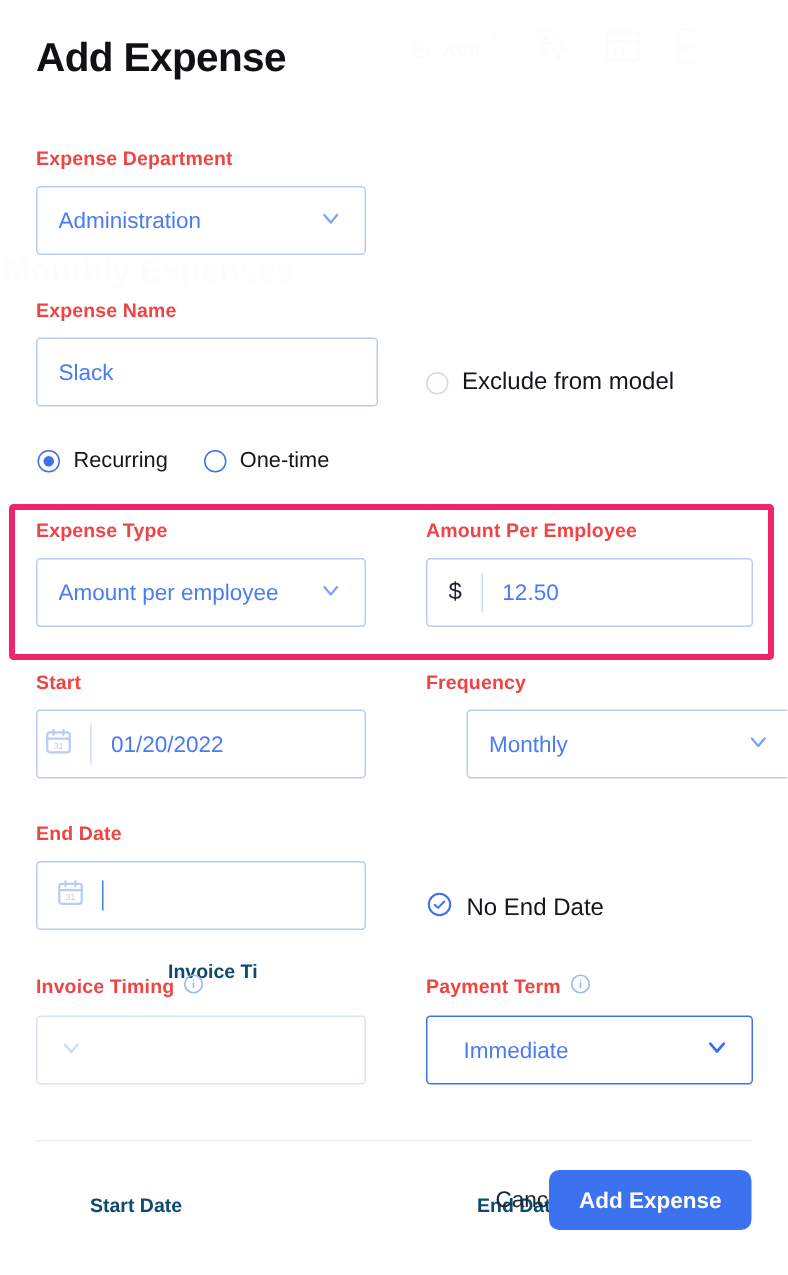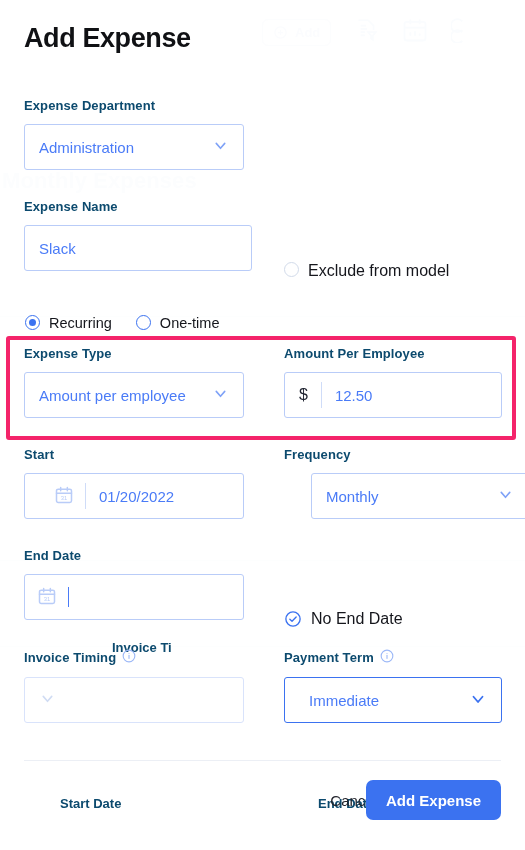--- a/index.html
+++ b/index.html
@@ -81,21 +81,21 @@
     top: 23px;
     font-size: 27px;
     font-weight: 700;
     color: #101114;
     letter-spacing: -0.4px;
   }
 
   .field-label {
     font-size: 13px;
     font-weight: 700;
-    color: #0c4a6e;
+    color: #ef4444;
     letter-spacing: .1px;
     display: flex;
     align-items: center;
     gap: 6px;
   }
 
   .ctrl {
     height: 46px;
     border: 1px solid #b9ccf8;
     border-radius: 3px;
@@ -111,21 +111,21 @@
   .ctrl .val { flex: 1; white-space: nowrap; overflow: hidden; }
   .chev { color: #7fa2f7; flex: 0 0 auto; display: block; }
   .chev.dark { color: #3b72f0; }
   .chev.mute { color: #d0dcf3; }
 
   .cal-ico { color: #b9ccf8; flex: 0 0 auto; margin-right: 11px; }
   .divider-v { width: 1px; height: 26px; background: #cfdcf8; margin-right: 13px; }
   .money-sym { color: #1f2330; font-size: 16px; font-weight: 500; margin-right: 13px; }
   .caret { width: 1px; height: 20px; background: #4a7bf7; }
 
-  .radio-line { display: flex; gap: 9px; margin-top: 16px; }
+  .radio-line { display: flex; align-items: center; gap: 9px; }
   .radio {
     width: 15px; height: 15px; border-radius: 50%;
     border: 1.6px solid #3b72f0; background: #fff;
     position: relative; flex: 0 0 auto;
   }
   .radio.checked::after {
     content: ""; position: absolute; inset: 3px;
     border-radius: 50%; background: #3b72f0;
   }
   .radio.muted { border-color: #d2dbea; }
@@ -271,21 +271,21 @@
       <div class="field-label">Amount Per Employee</div>
       <div class="ctrl" style="width:218px;margin-top:11px;">
         <span class="money-sym">$</span>
         <span class="divider-v"></span>
         <span class="val">12.50</span>
       </div>
     </div>
 
     <div style="position:absolute;left:24px;top:447px;">
       <div class="field-label">Start</div>
-      <div class="ctrl" style="width:220px;margin-top:11px;padding:0 29px;">
+      <div class="ctrl" style="width:220px;margin-top:11px;padding:0 4px;">
         <span class="cal-ico">
           <svg width="20" height="20" viewBox="0 0 24 24" fill="none" stroke="currentColor" stroke-width="1.8">
             <rect x="3" y="5" width="18" height="16" rx="2"></rect>
             <path d="M8 3v4M16 3v4M3 10h18" stroke-linecap="round"></path>
             <text x="12" y="18" font-size="7" fill="currentColor" stroke="none" text-anchor="middle" font-family="Liberation Sans, sans-serif">31</text>
           </svg>
         </span>
         <span class="divider-v"></span>
         <span class="val">01/20/2022</span>
       </div>

